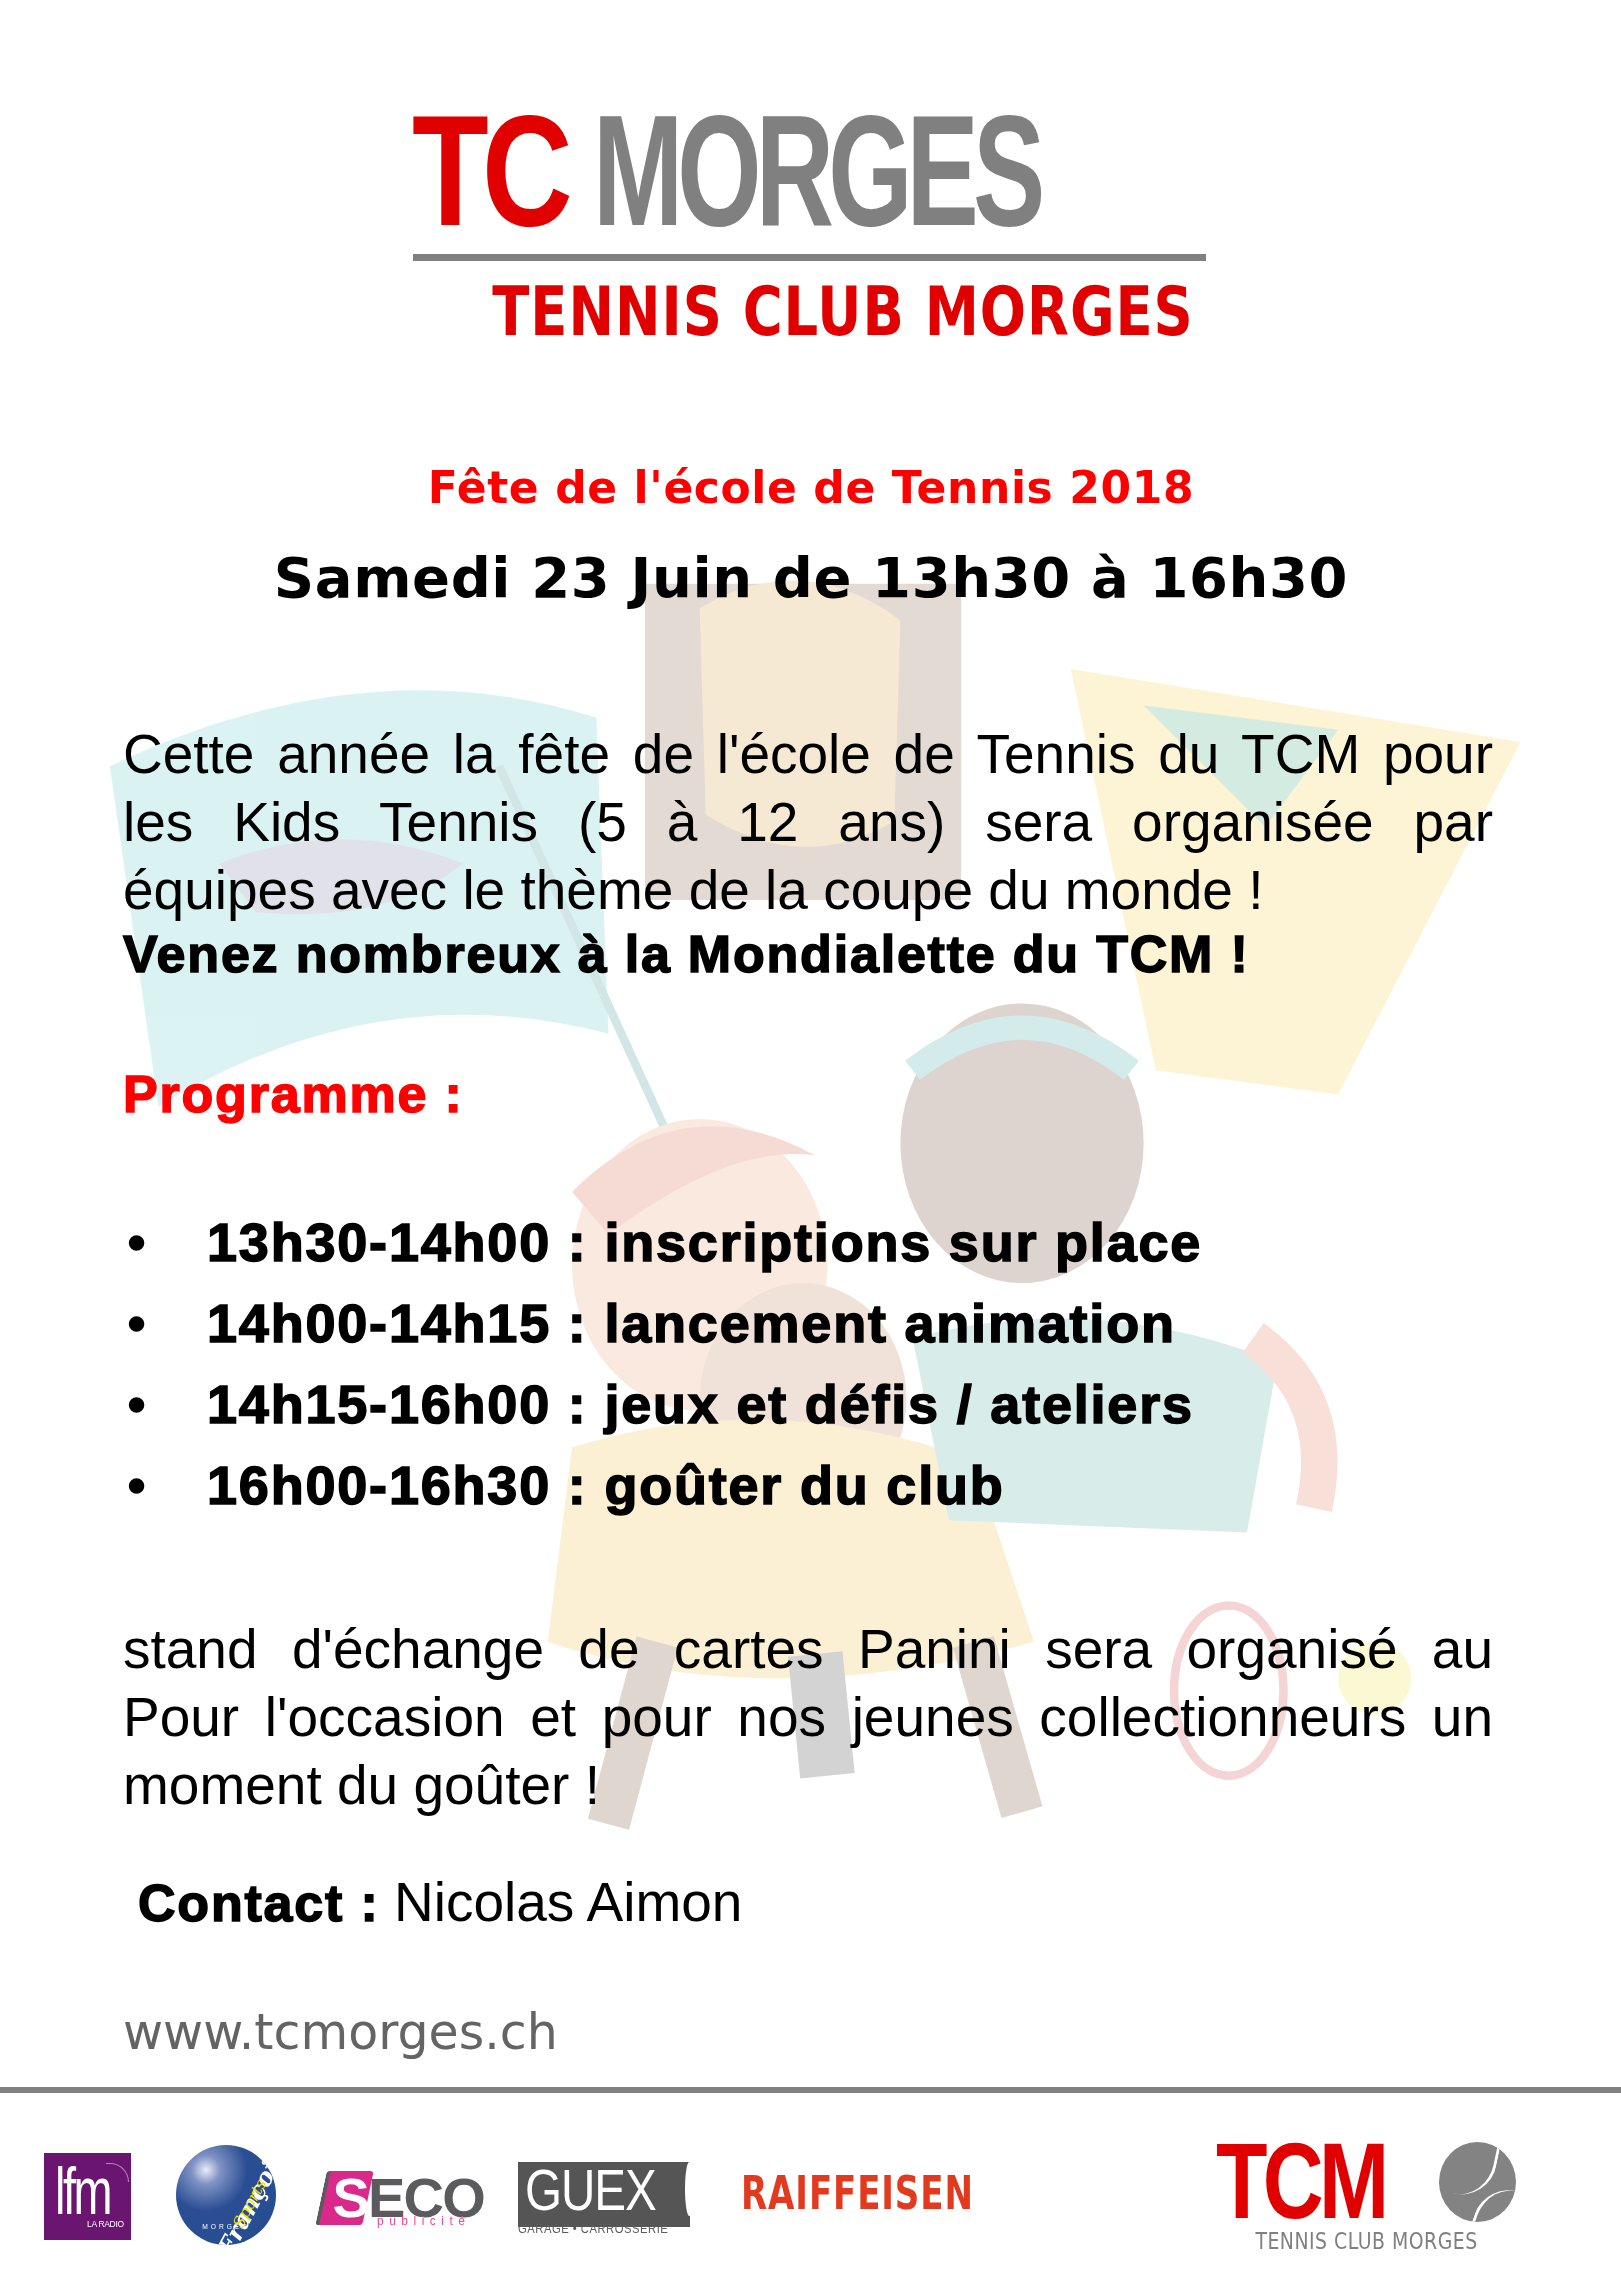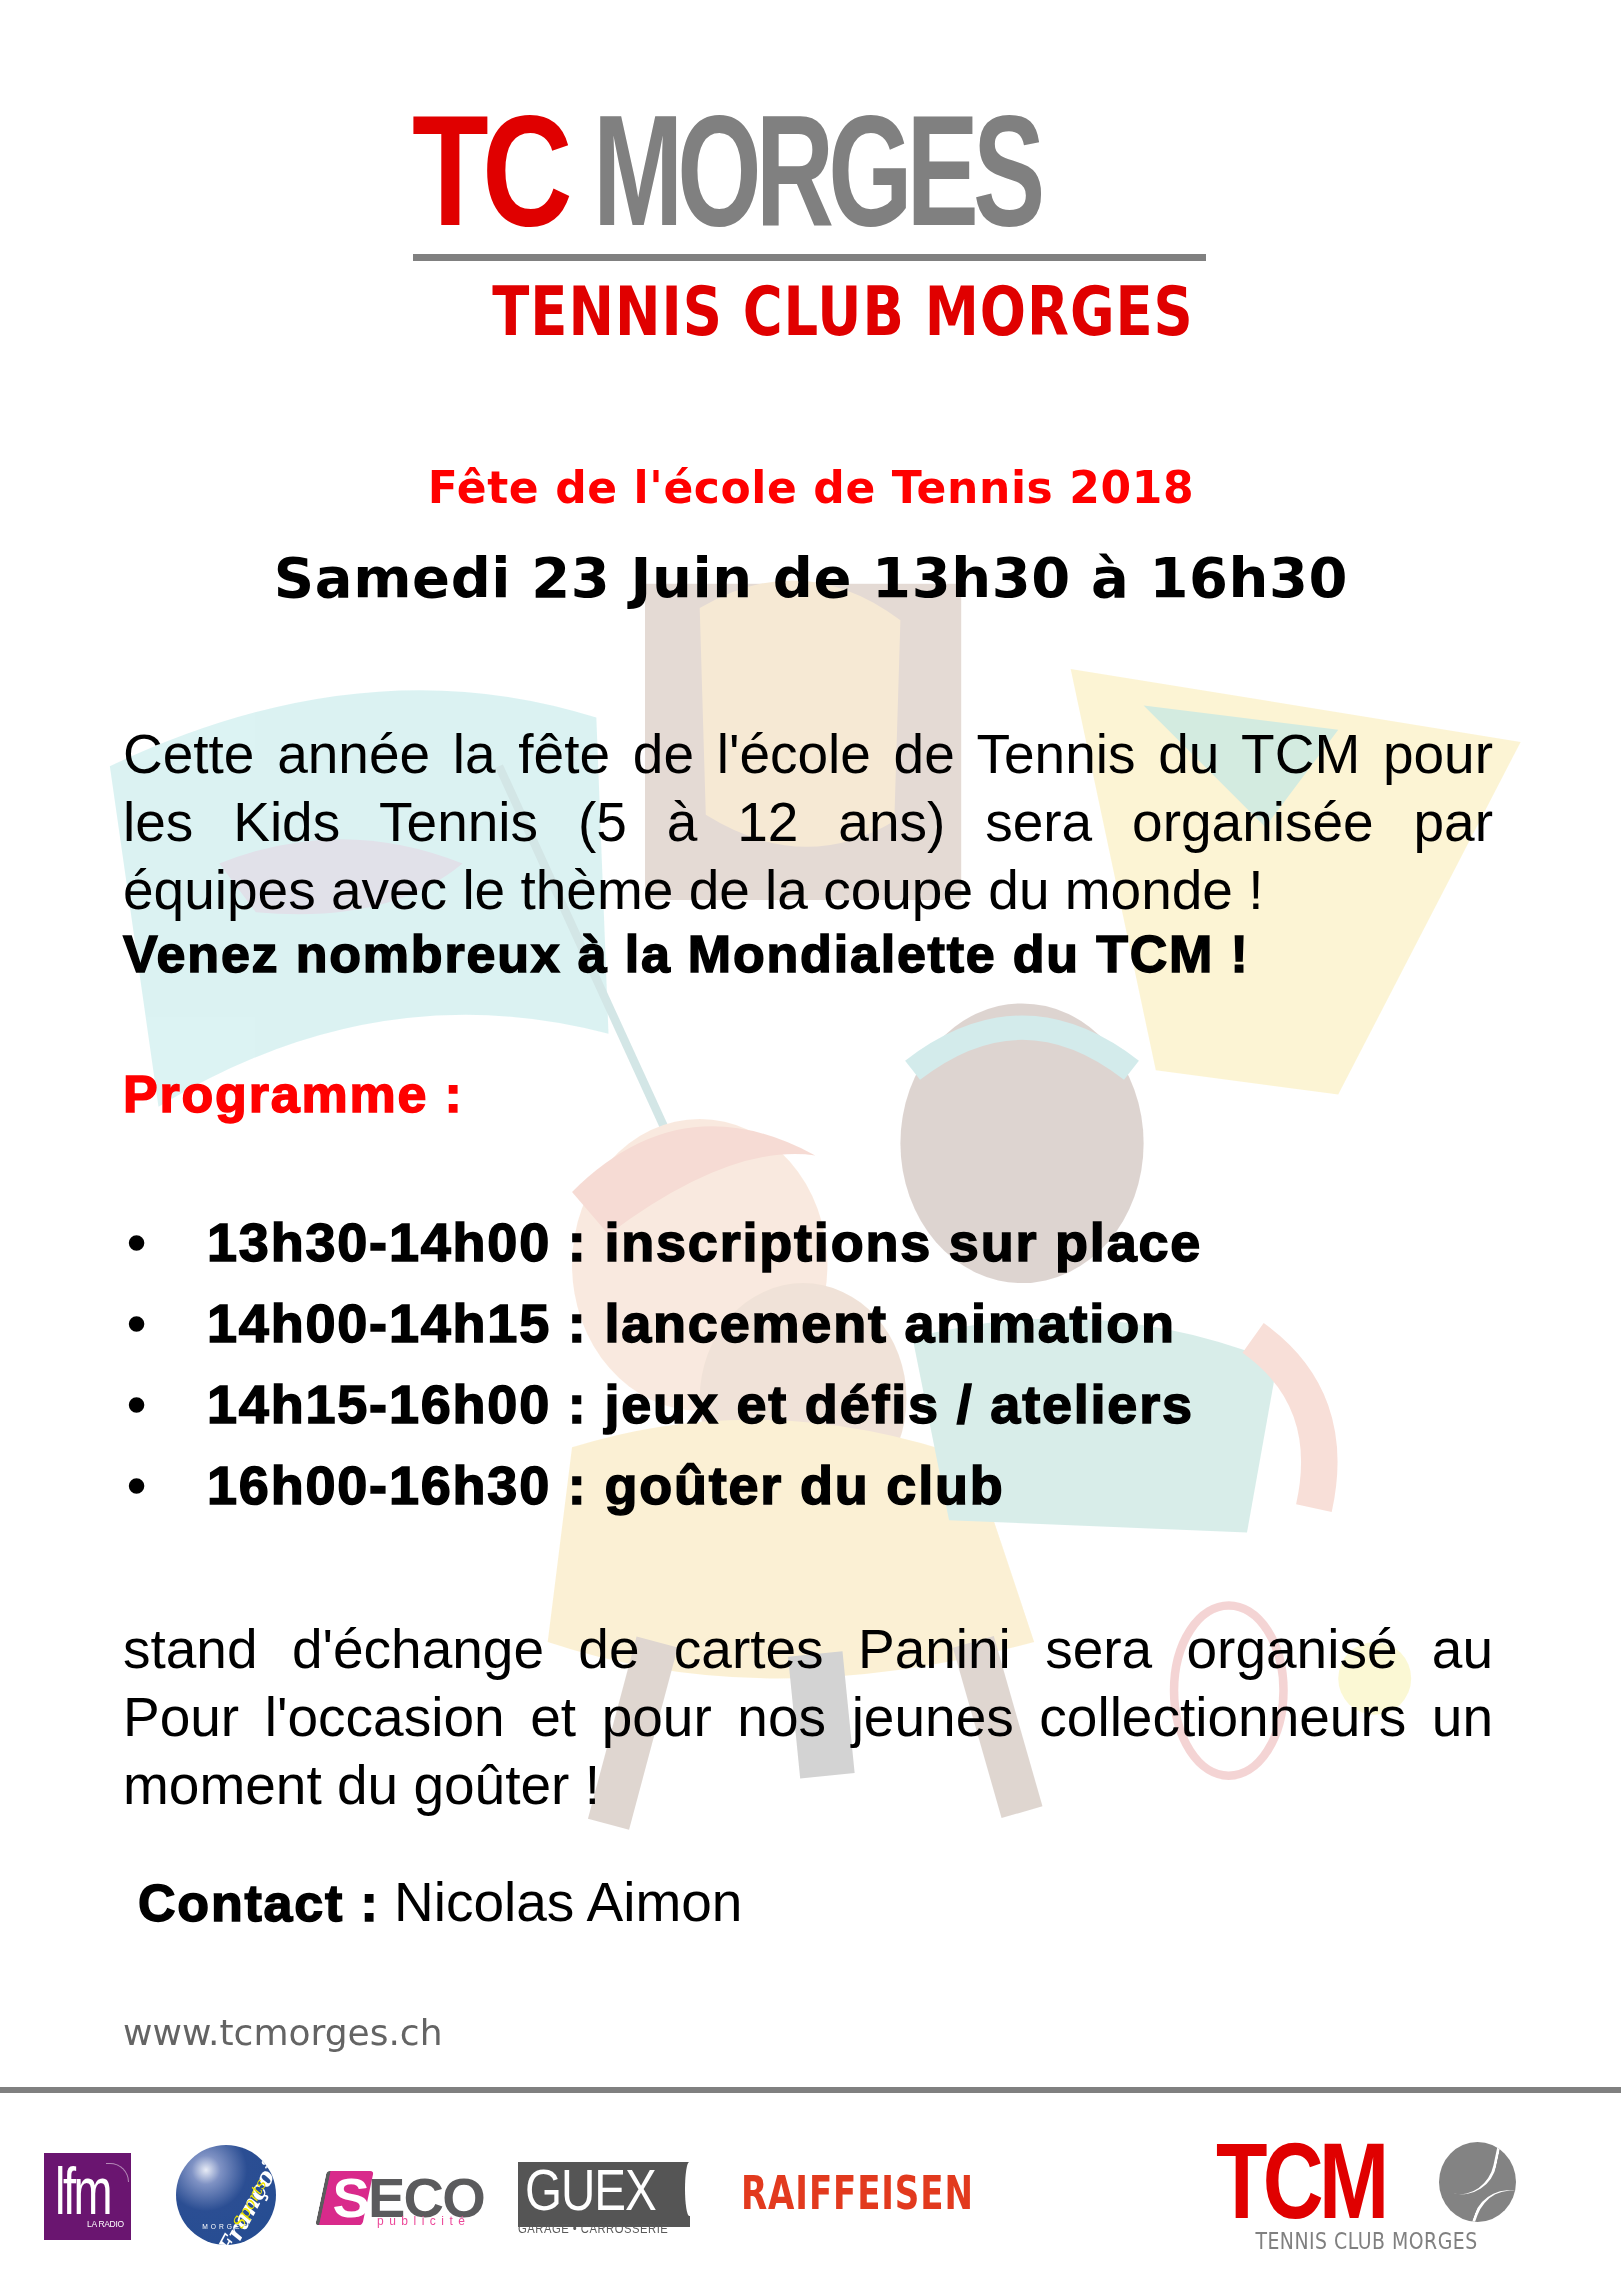--- a/index.html
+++ b/index.html
@@ -40,21 +40,21 @@
   .prog-list { position: absolute; left: 123px; top: 1209px; margin: 0; padding: 0; list-style: none; }
   .prog-item { position: relative; height: 81px; font-size: 54px; line-height: 67px; white-space: nowrap; }
   .prog-item .bullet { position: absolute; left: 4.9px; top: 0; font-size: 49px; font-weight: 700; }
   .prog-item .text { position: absolute; left: 84px; top: 0; }
 
   .para2 { top: 1615px; }
   .contact { position: absolute; left: 123px; top: 1869px; font-size: 52px; line-height: 67px; white-space: nowrap; margin-left: 15px; }
   .contact .label { color: #000; }
   .contact .value { font-family: "Liberation Sans", sans-serif; font-weight: 400; font-size: 55px; -webkit-text-stroke: 0; letter-spacing: 0; }
 
-  .url { position: absolute; left: 123px; top: 2005px; font-family: "DejaVu Sans", sans-serif; font-size: 36px; line-height: 55px; color: #646464; white-space: nowrap; }
+  .url { position: absolute; left: 123px; top: 2005px; font-family: "DejaVu Sans", sans-serif; font-size: 49px; line-height: 55px; color: #646464; white-space: nowrap; }
   .footer-rule { position: absolute; left: 0; top: 2087px; width: 1622px; height: 6px; background: #808080; }
 
   
   .sponsor { position: absolute; }
   .lfm { left: 44px; top: 2153px; width: 87px; height: 87px; background: #6a1570; color: #fff; }
   .lfm .big { position: absolute; left: 11px; top: 3.6px; font-family: "Liberation Sans", sans-serif; font-size: 67px; line-height: 67px; font-weight: 400; letter-spacing: -3.6px; transform: scaleX(0.7); transform-origin: left top; }
   .lfm .small { position: absolute; left: 43px; top: 66px; font-size: 8.5px; letter-spacing: -0.3px; }
   .lfm .waves { position: absolute; right: 2.4px; top: 9.7px; width: 22px; height: 18px; border-top: 1.8px solid rgba(255,255,255,0.5); border-right: 1.8px solid rgba(255,255,255,0.5); border-radius: 0 24px 0 0; }
 
   .francois { left: 176px; top: 2145px; width: 100px; height: 100px; border-radius: 50%;

